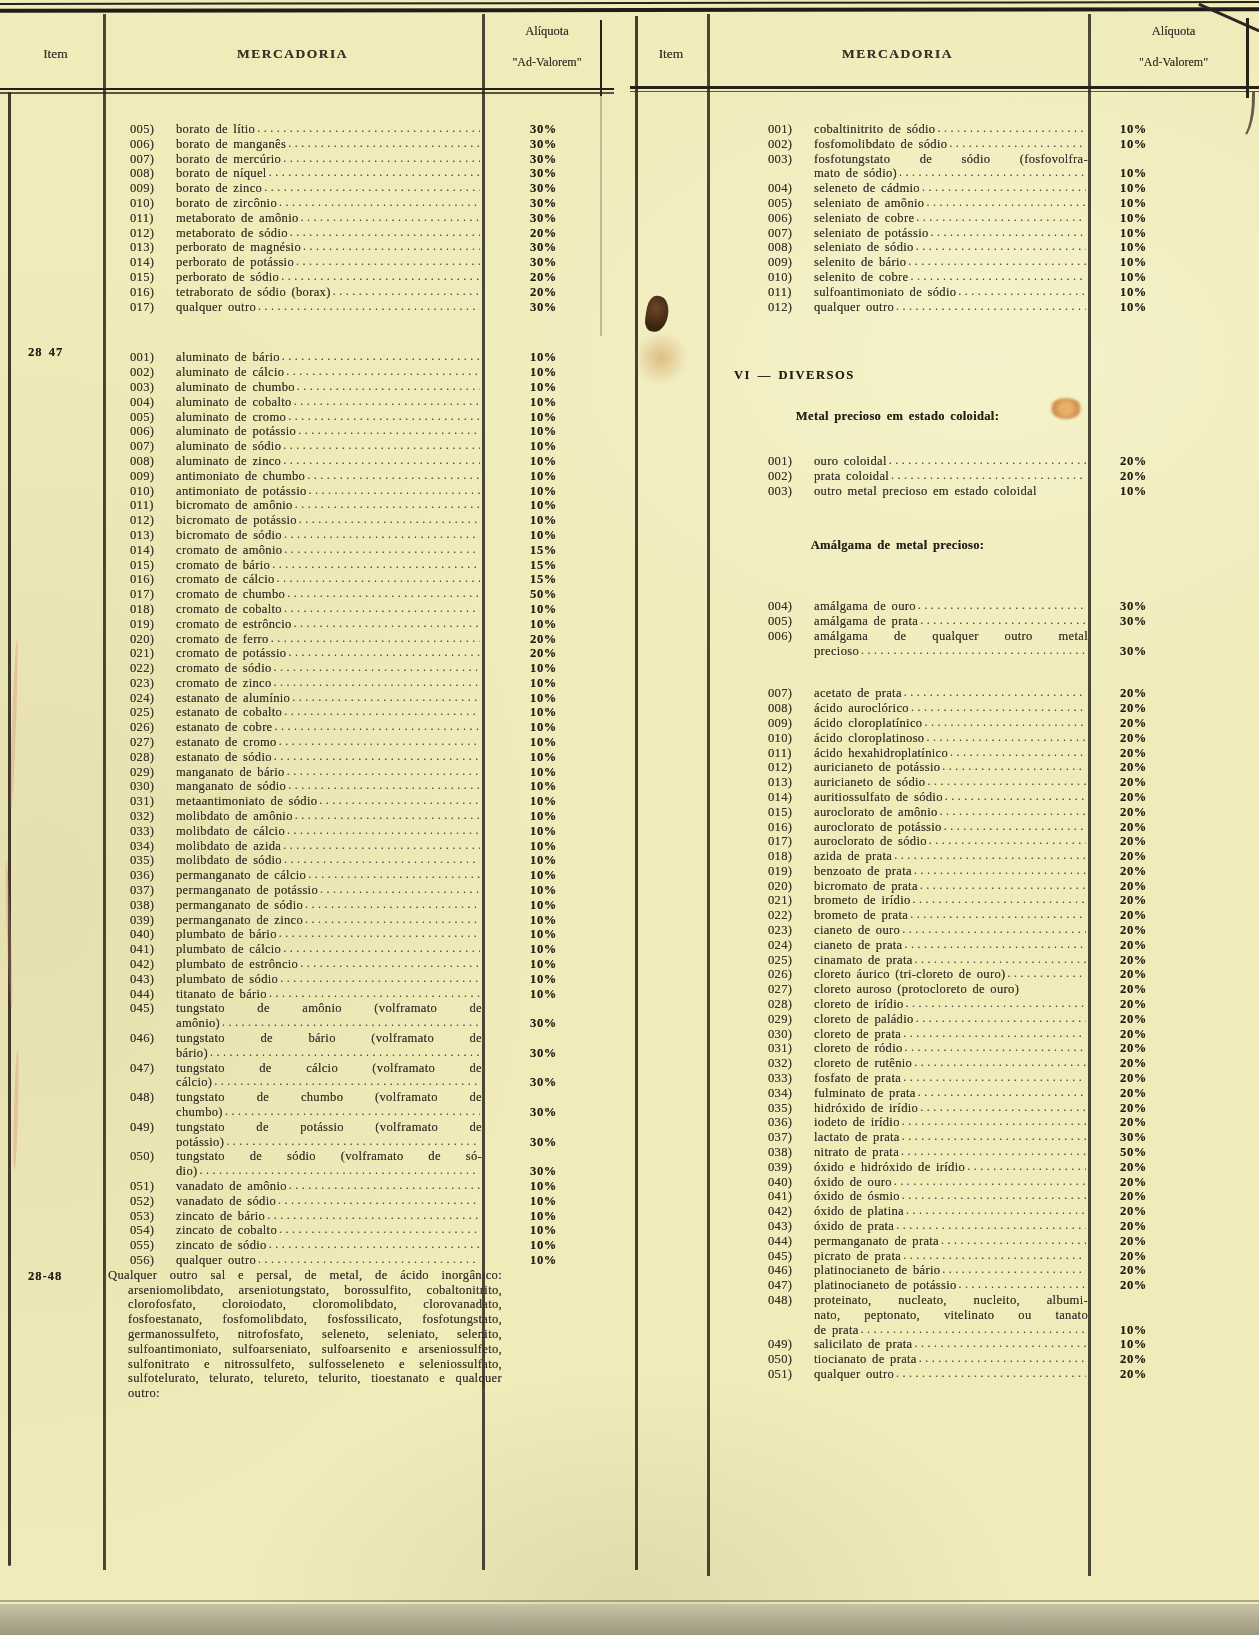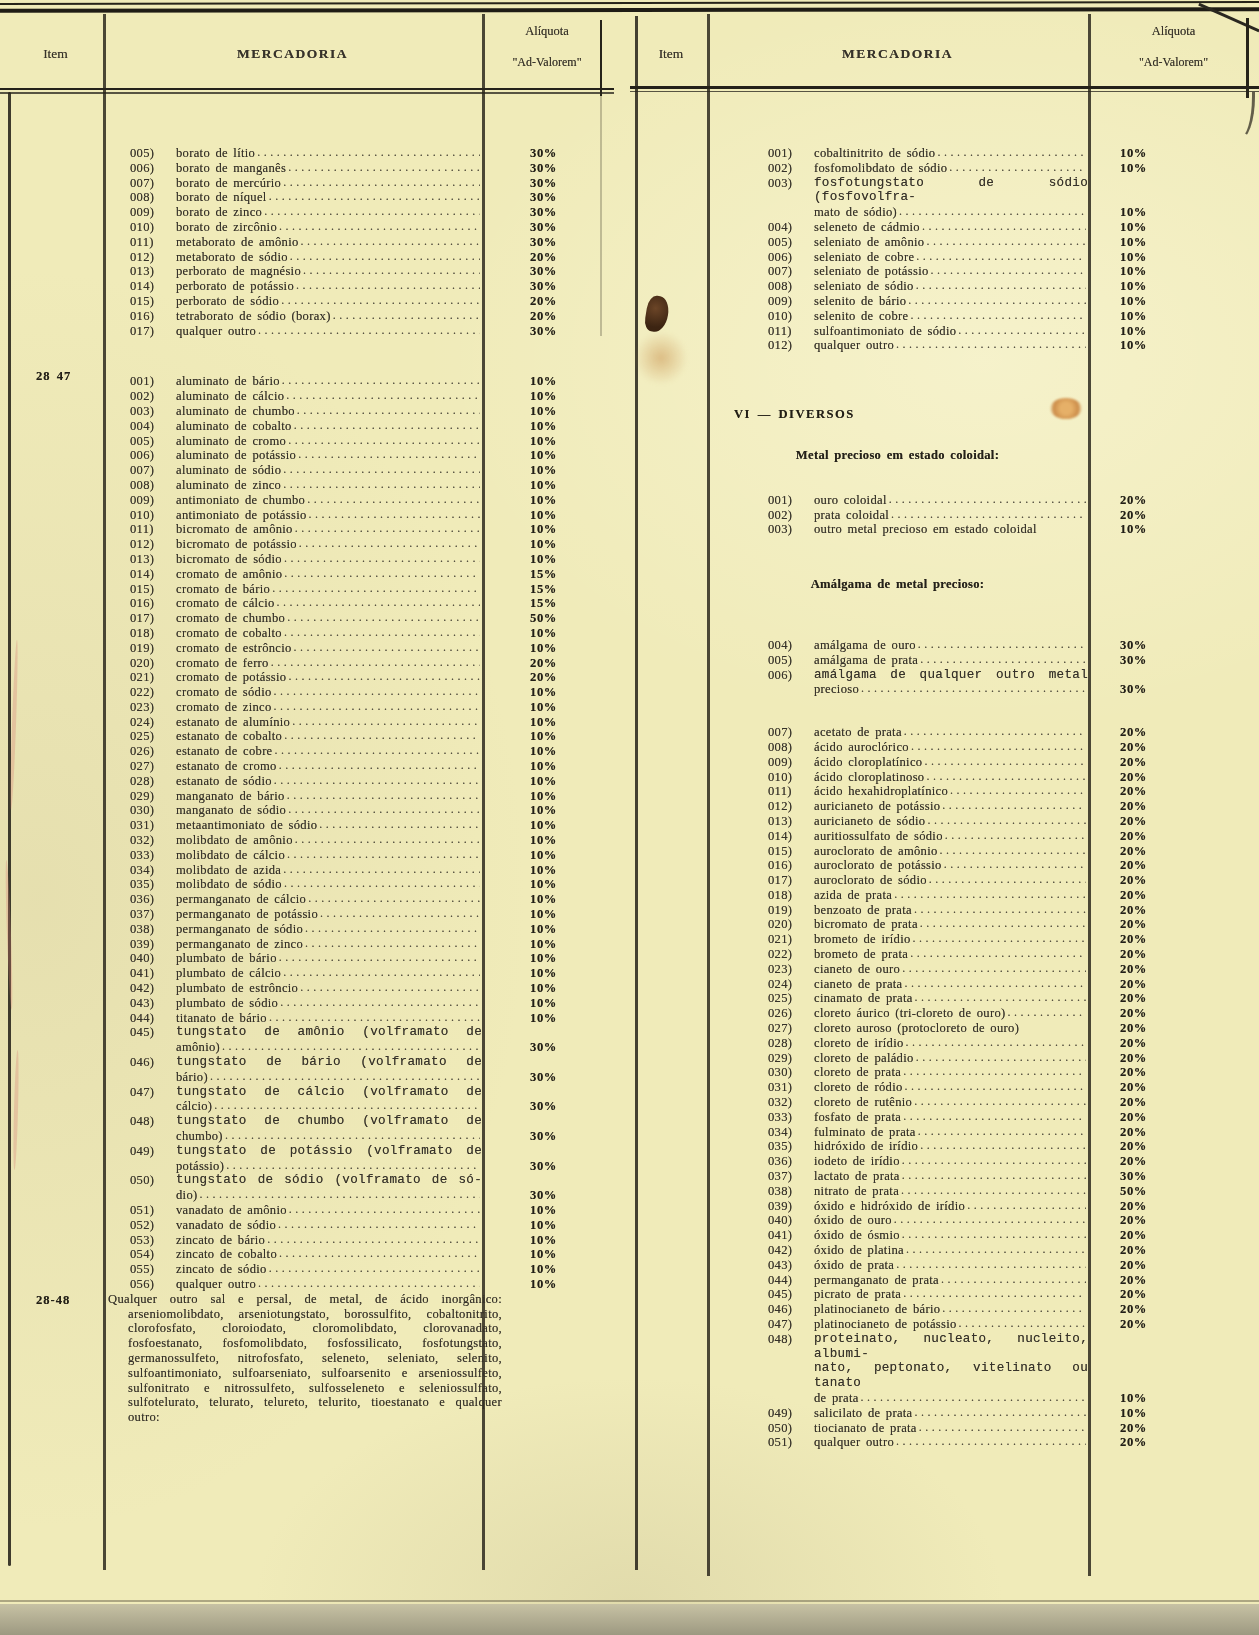--- a/index.html
+++ b/index.html
@@ -46,50 +46,50 @@
   #colL{left:8px;width:604px;}
   #colR{left:630px;width:629px;}
   .chead{position:relative;height:80px;font-size:13.5px;}
   .hcell{position:absolute;top:0;height:80px;text-align:center;}
   #colL .h-item{left:0;width:95px;}   #colL .h-merc{left:95px;width:379px;}  #colL .h-aliq{left:474px;width:130px;}
   #colR .h-item{left:5px;width:72px;} #colR .h-merc{left:77px;width:381px;}  #colR .h-aliq{left:458px;width:171px;}
   .h-item .lbl{display:block;margin-top:36px;}
   .h-merc .lbl{display:block;margin-top:36px;font-weight:700;letter-spacing:1.5px;}
   .h-aliq .l1{display:block;margin-top:14px;font-size:12.5px;}
   .h-aliq .l2{display:block;margin-top:16px;font-size:12px;}
-  .ccontent{padding-top:56px;font-size:12.6px;line-height:14.8px;letter-spacing:.3px;word-spacing:2px;}
+  .ccontent{padding-top:32px;font-size:12.6px;line-height:14.8px;letter-spacing:.3px;word-spacing:2px;}
   
   .block{position:relative;}
   #contentL > .block:nth-child(2){margin-top:30px;}
   #contentL > .block:nth-child(3){margin-top:36px;}
   #contentL > .block:nth-child(4){}
   #contentR > .block:nth-child(2){margin-top:54px;}
   #contentR > .block:nth-child(3){margin-top:26px;}
   #contentR > .block:nth-child(4){margin-top:30px;}
   #contentR > .block:nth-child(5){margin-top:40px;}
   #contentR > .block:nth-child(6){margin-top:46px;}
   #contentR > .block:nth-child(7){margin-top:28px;}
   #contentR > .block:nth-child(8){margin-top:48px;}
   #contentR > .block:nth-child(9){margin-top:36px;}
   
   .row{display:flex;align-items:flex-start;}
   #contentL .row{padding-left:122px;}
   #contentR .row{padding-left:138px;}
   .num{display:inline-block;width:46px;flex:none;}
   .merc{flex:1;min-width:0;}
-  .line.fill{text-align:justify;text-align-last:justify;font-family:Liberation Mono, monospace;}
+  .line.fill{text-align:justify;text-align-last:justify;}
   .lastline{display:flex;align-items:baseline;}
   .lastline .txt{white-space:nowrap;}
   .dots{flex:1;overflow:hidden;white-space:nowrap;letter-spacing:3.5px;font-size:12px;opacity:.85;margin:0 2px;position:relative;top:-1px;}
   .pct{flex:none;box-sizing:border-box;font-weight:700;color:#211e16;align-self:flex-end;letter-spacing:.6px;}
   #contentL .pct{width:130px;padding-left:48px;}
   #contentR .pct{width:171px;padding-left:32px;}
   
   .hcode{position:absolute;top:1px;font-weight:700;letter-spacing:1px;color:#211e16;}
-  #contentL .hcode{left:28px;} #contentR .hcode{left:14px;}
+  #contentL .hcode{left:20px;} #contentR .hcode{left:14px;}
   .htext{text-align:justify;padding-left:20px;text-indent:-20px;}
   #contentL .htext{margin-left:100px;width:374px;}
   #contentR .htext{margin-left:100px;width:358px;}
   .section{margin-left:104px;font-weight:700;letter-spacing:1.5px;color:#211e16;}
   .subheading{font-weight:700;color:#24211a;text-align:center;}
   #contentR .subheading{margin-left:77px;width:381px;}
 </style>
 </head>
 <body>
 

